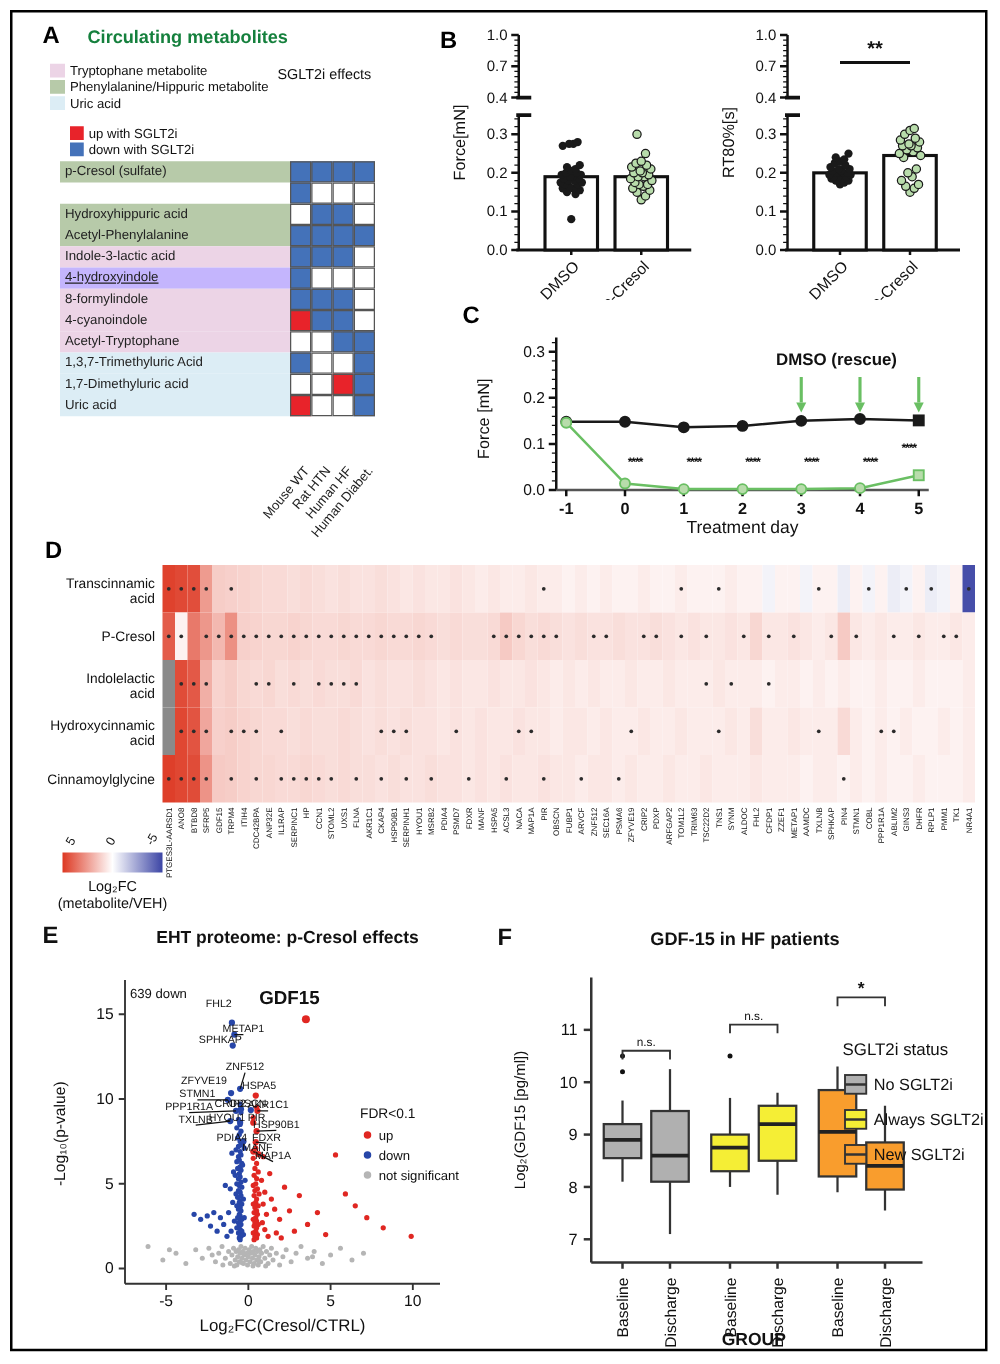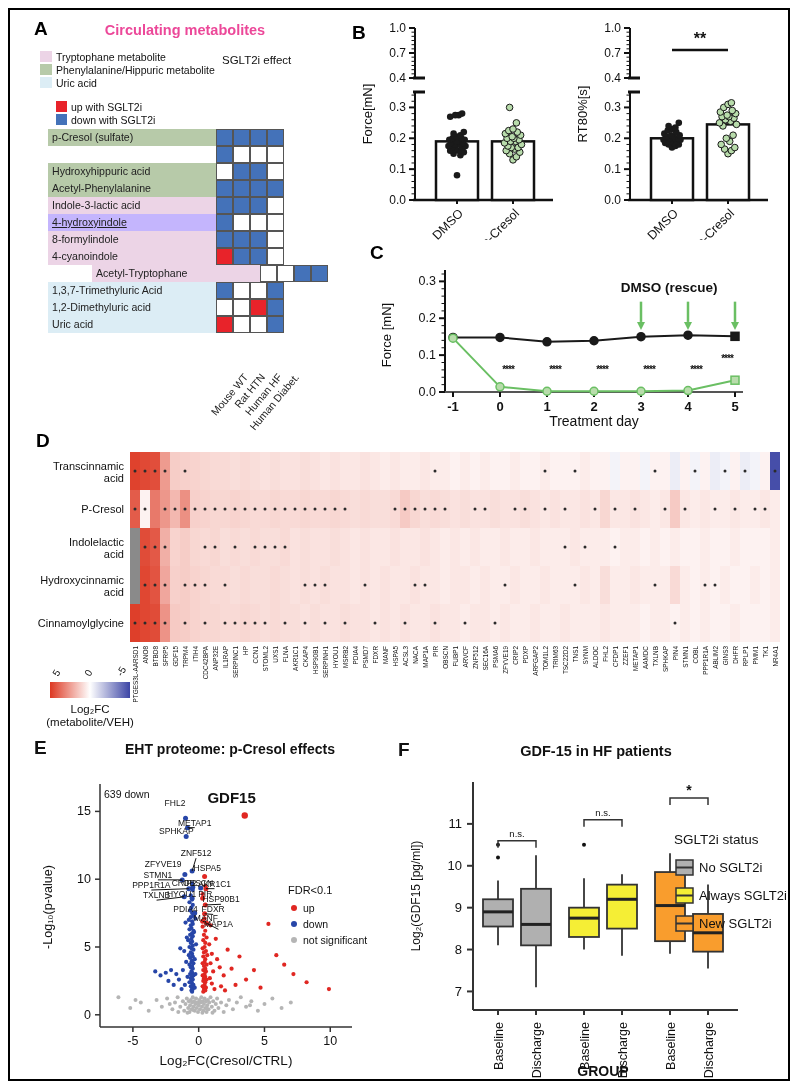--- a/index.html
+++ b/index.html
@@ -1,40 +1,40 @@
 <!DOCTYPE html>
 <html><head>
 <meta charset="utf-8">
 <style>
   html,body{margin:0;padding:0;background:#fff;}
   body{width:800px;height:1091px;position:relative;font-family:"Liberation Sans","DejaVu Sans",sans-serif;color:#111;}
   .figure-border{position:absolute;left:8px;top:8px;width:782px;height:1073px;border:2px solid #000;box-sizing:border-box;pointer-events:none;}
   section{position:absolute;}
   .panel-letter{position:absolute;font-weight:bold;font-size:19px;color:#000;}
-  .panel-title{position:absolute;font-weight:bold;font-size:14.5px;color:#ec4899;text-align:center;white-space:nowrap;}
+  .panel-title{position:absolute;font-weight:bold;font-size:14.5px;color:#15803d;white-space:nowrap;}
   svg text{font-family:"Liberation Sans","DejaVu Sans",sans-serif;fill:#111;}
   
   #pa-rows{position:absolute;left:18px;top:113px;}
   .pa-row{display:flex;height:17px;}
-  .pa-label{width:168px;font-size:10.6px;line-height:17px;padding-left:4px;box-sizing:border-box;color:#222;white-space:nowrap;overflow:hidden;}
+  .pa-label{width:184px;font-size:10.6px;line-height:17px;padding-left:4px;box-sizing:border-box;color:#222;white-space:nowrap;overflow:hidden;}
   .pa-cell{width:17px;height:17px;box-sizing:border-box;border:1px solid #555;}
   .pa-collabel{position:absolute;width:86px;text-align:right;font-size:10.5px;white-space:nowrap;transform:rotate(-50deg);transform-origin:top right;color:#222;}
   .pa-leg-row{display:flex;align-items:center;height:13px;font-size:10.5px;white-space:nowrap;}
   .pa-swatch{width:12px;height:11px;margin-right:4px;flex:none;}
 </style>
 </head>
 <body>
 
 <div>
   <div class="figure-border"></div>
 
   <section id="panelA" style="left:30px;top:16px;width:310px;height:420px;">
     <div class="panel-letter" style="left:4px;top:2px;">A</div>
     <div class="panel-title" style="left:40px;top:6px;width:230px;">Circulating metabolites</div>
-    <div style="position:absolute;left:192px;top:38px;font-size:11.5px;white-space:nowrap;">SGLT2i effect</div>
+    <div style="position:absolute;left:192px;top:38px;font-size:11.5px;white-space:nowrap;">SGLT2i effects</div>
     <div id="pa-cat-legend" style="position:absolute;left:10px;top:34px;">
         <div class="pa-leg-row">
           <div class="pa-swatch" style="background: rgb(236, 212, 230);"></div>
           <div>Tryptophane metabolite</div>
         </div>
         <div class="pa-leg-row">
           <div class="pa-swatch" style="background: rgb(183, 202, 169);"></div>
           <div>Phenylalanine/Hippuric metabolite</div>
         </div>
         <div class="pa-leg-row">
@@ -103,35 +103,35 @@
           <div class="pa-cell" style="background: rgb(255, 255, 255);"></div>
         </div>
         <div class="pa-row">
           <div class="pa-label" style="background: rgb(236, 212, 230);">4-cyanoindole</div>
           <div class="pa-cell" style="background: rgb(232, 35, 42);"></div>
           <div class="pa-cell" style="background: rgb(68, 114, 185);"></div>
           <div class="pa-cell" style="background: rgb(68, 114, 185);"></div>
           <div class="pa-cell" style="background: rgb(255, 255, 255);"></div>
         </div>
         <div class="pa-row">
-          <div class="pa-label" style="background: rgb(236, 212, 230); margin-left: 44px;">Acetyl-Tryptophane</div>
+          <div class="pa-label" style="background: rgb(236, 212, 230);">Acetyl-Tryptophane</div>
           <div class="pa-cell" style="background: rgb(255, 255, 255);"></div>
           <div class="pa-cell" style="background: rgb(255, 255, 255);"></div>
           <div class="pa-cell" style="background: rgb(68, 114, 185);"></div>
           <div class="pa-cell" style="background: rgb(68, 114, 185);"></div>
         </div>
         <div class="pa-row">
           <div class="pa-label" style="background: rgb(220, 237, 245);">1,3,7-Trimethyluric Acid</div>
           <div class="pa-cell" style="background: rgb(68, 114, 185);"></div>
           <div class="pa-cell" style="background: rgb(255, 255, 255);"></div>
           <div class="pa-cell" style="background: rgb(255, 255, 255);"></div>
           <div class="pa-cell" style="background: rgb(68, 114, 185);"></div>
         </div>
         <div class="pa-row">
-          <div class="pa-label" style="background: rgb(220, 237, 245);">1,2-Dimethyluric acid</div>
+          <div class="pa-label" style="background: rgb(220, 237, 245);">1,7-Dimethyluric acid</div>
           <div class="pa-cell" style="background: rgb(255, 255, 255);"></div>
           <div class="pa-cell" style="background: rgb(255, 255, 255);"></div>
           <div class="pa-cell" style="background: rgb(232, 35, 42);"></div>
           <div class="pa-cell" style="background: rgb(68, 114, 185);"></div>
         </div>
         <div class="pa-row">
           <div class="pa-label" style="background: rgb(220, 237, 245);">Uric acid</div>
           <div class="pa-cell" style="background: rgb(232, 35, 42);"></div>
           <div class="pa-cell" style="background: rgb(255, 255, 255);"></div>
           <div class="pa-cell" style="background: rgb(255, 255, 255);"></div>

